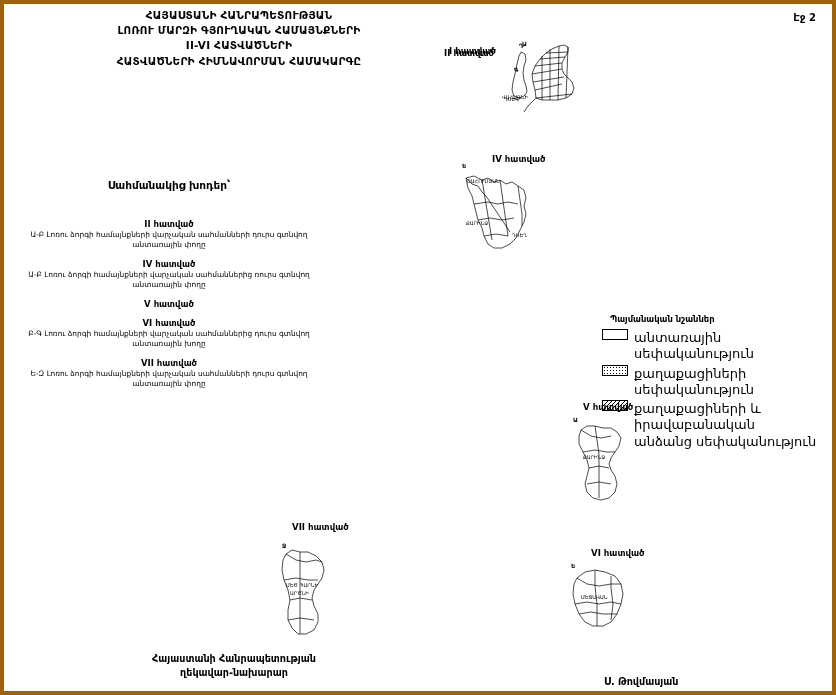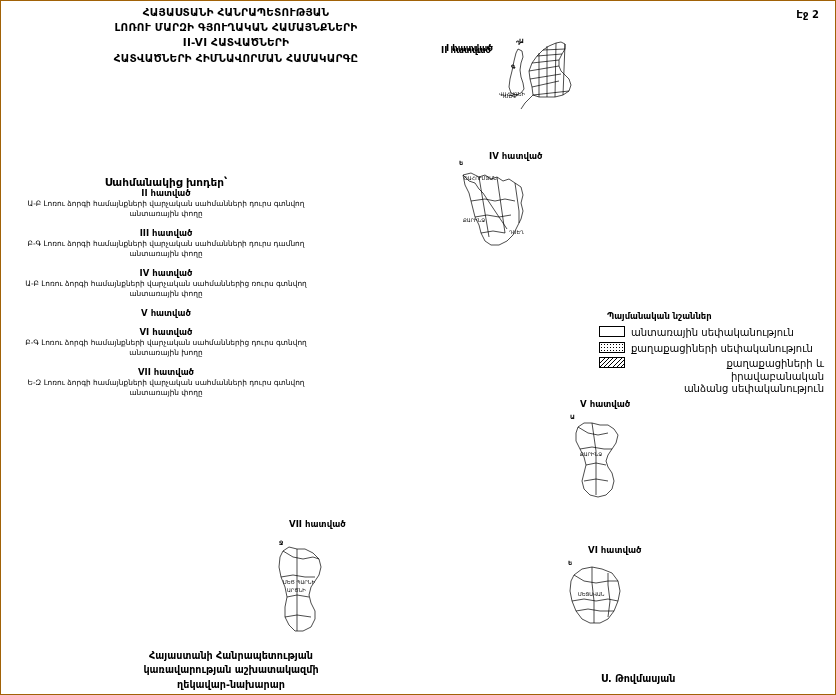--- a/index.html
+++ b/index.html
@@ -10,21 +10,21 @@
   body {
     font-family: "DejaVu Sans", sans-serif;
     color: #000000;
   }
   #page {
     position: relative;
     width: 836px;
     height: 695px;
     background: #ffffff;
     overflow: hidden;
-    border: 1px solid #a16207;
+    border: 4px solid #a16207;
     box-sizing: border-box;
   }
 
   .abs { position: absolute; }
 
   
   #title-block {
     left: 0px;
     top: 4px;
     width: 470px;
@@ -49,21 +49,21 @@
   
   #boundary-legend {
     left: 20px;
     top: 175px;
     width: 290px;
     text-align: center;
   }
   #boundary-legend .legend-title {
     font-size: 10.5px;
     font-weight: bold;
-    margin-bottom: 0;
+    margin-bottom: 28px;
   }
   #boundary-legend .entry {
     margin-bottom: 9px;
   }
   #boundary-legend .entry-head {
     font-size: 8.5px;
     font-weight: bold;
     margin-bottom: 1px;
   }
   #boundary-legend .entry-body {
@@ -99,24 +99,23 @@
   }
   #symbol-legend .swatch.hatched {
     background-image: repeating-linear-gradient(135deg, #000 0px, #000 0.6px, #fff 0.6px, #fff 3px);
   }
   #symbol-legend .swatch.dotted {
     background-image: radial-gradient(#000 0.5px, transparent 0.6px);
     background-size: 3px 3px;
   }
   #symbol-legend .swatch.plain { background: #fff; }
   #symbol-legend .sym-label {
-    font-size: 10px;
+    font-size: 13px;
     line-height: 1.25;
     padding-top: 1px;
-    text-align: right;
   }
   #symbol-legend .sym-label .second-line { display: block; }
 
   
   .map-panel { }
   .map-caption {
     font-size: 8.6px;
     font-weight: bold;
     white-space: nowrap;
   }
@@ -174,24 +173,20 @@
   </div>
 
   <div id="page-number" class="abs">Էջ 2</div>
 
   <div id="boundary-legend" class="abs">
     <div class="legend-title">Սահմանակից խոդեր՝</div>
 
     <div class="entry">
       <div class="entry-head">II հատված</div>
       <div class="entry-body">Ա-Բ Լոռու ձորգի համայնքների վարչական սահմանների դուրս գտնվող անտառային փողը</div>
-    </div>
-    <div class="entry">
-      <div class="entry-head">III հատված</div>
-      <div class="entry-body">Բ-Գ Լոռու ձորգի համայնքների վարչական սահմանների դուրս դամնող անտառային փողը</div>
     </div>
     <div class="entry">
       <div class="entry-head">IV հատված</div>
       <div class="entry-body">Ա-Բ Լոռու ձորգի համայնքների վարչական սահմաններից ռուրս գտնվող անտառային փողը</div>
     </div>
     <div class="entry">
       <div class="entry-head">V հատված</div>
     </div>
     <div class="entry">
       <div class="entry-head">VI հատված</div>
@@ -325,19 +320,18 @@
         <path d="M22 54 L32 52 L44 54"></path>
         <path d="M20 74 L32 72 L46 74"></path>
         <path d="M32 6 L32 24 L32 44 L32 64 L32 88"></path>
       </g>
     </svg>
   </div>
 
 
   <div id="dept-note" class="abs">
     <div>Հայաստանի Հանրապետության</div>
-    <div>կառավարության աշխատակազմի</div>
     <div>ղեկավար-նախարար</div>
   </div>
 
   <div id="author-note" class="abs">Ս. Թովմասյան</div>
 
 </div>
 
 </body></html>

